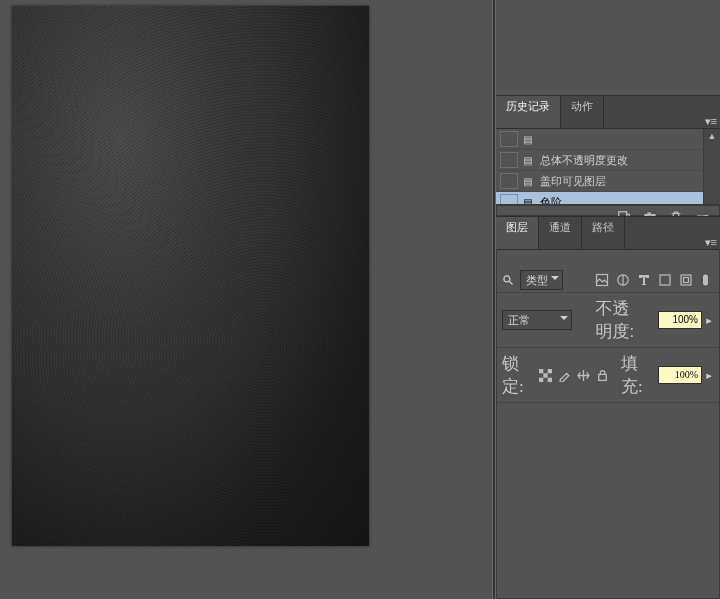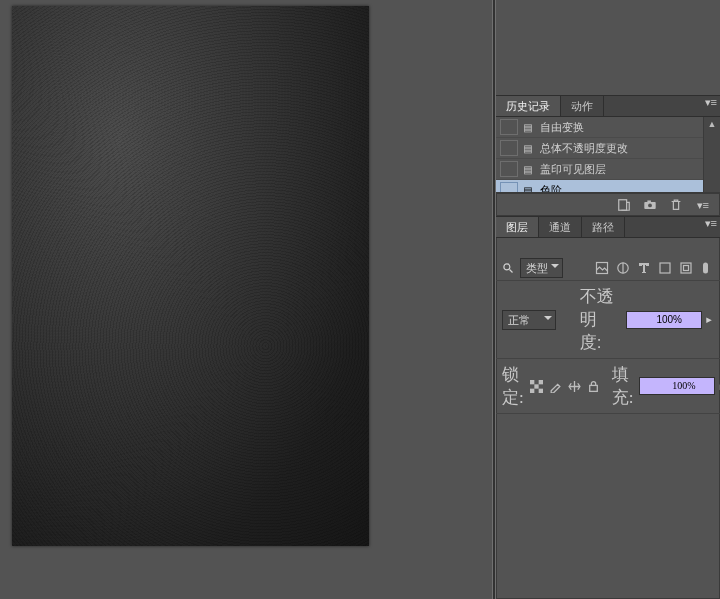--- a/index.html
+++ b/index.html
@@ -51,23 +51,23 @@
   }
   .panel {
     position:absolute; left:496px; width:224px;
     background:#535353;
     box-shadow: inset 0 0 0 1px #3a3a3a;
   }
   .panel-history { top:95px; height:121px; }
   .panel-layers  { top:216px; height:383px; }
 
   .tabbar {
-    height:22px; background:#444444;
+    height:34px; background:#444444;
     border-top:1px solid #2e2e2e; border-bottom:1px solid #2e2e2e;
-    display:flex; align-items:flex-start;
+    display:flex; align-items:flex-end;
     box-sizing:border-box;
   }
   .tab {
     height:100%; padding:0 10px; line-height:20px; font-size:11px;
     color:#c8c8c8; border-right:1px solid #2e2e2e;
     background:#444; cursor:pointer;
   }
   .tab.active { background:#535353; color:#f0f0f0; }
   .tabbar .spacer { flex:1; }
   .pmenu {
@@ -112,22 +112,22 @@
   }
   .search-icon { width:12px; height:12px; }
   .lc-icons { display:flex; gap:7px; margin-left:auto; }
   .lc-icons .i { width:14px; height:14px; color:#bcbcbc; display:flex; align-items:center; justify-content:center;}
 
   .layers-blend { padding:4px 6px; display:flex; align-items:center; gap:12px; border-bottom:1px solid #434343;}
   .pct-field {
     display:flex; align-items:center; gap:2px;
   }
   .pct-box {
-    width:36px; height:16px; background:#c4b5fd; color:#000;
-    font-size:10px; line-height:16px; padding:0 19px; border:1px solid #2f2f2f;
+    width:36px; height:16px; background:#fef9c3; color:#000;
+    font-size:10px; line-height:16px; padding:0 3px; border:1px solid #2f2f2f;
     display:flex; justify-content:flex-end; align-items:center;
   }
   .pct-arrow {
     width:10px; height:18px; display:flex; align-items:center; justify-content:center;
     color:#cfcfcf;
   }
   .lbl { color:#c8c8c8; font-size:17px; }
 
   .layers-lock { padding:4px 6px; display:flex; align-items:center; gap:6px; border-bottom:1px solid #434343;font-family:Liberation Serif, serif;}
   .lock-icons { display:flex; gap:6px; }
@@ -181,21 +181,20 @@
   <div class="tabbar">
     <div class="tab active">历史记录</div>
     <div class="tab">动作</div>
     <div class="spacer"></div>
     <div class="pmenu">▾≡</div>
   </div>
   <div class="history-list">
     <div class="hist-row">
       <div class="hbox"></div>
       <div class="hicon">▤</div>
-      <div class="hist-label">自由变换</div>
     </div>
     <div class="hist-row">
       <div class="hbox"></div>
       <div class="hicon">▤</div>
       <div class="hist-label">总体不透明度更改</div>
     </div>
     <div class="hist-row">
       <div class="hbox"></div>
       <div class="hicon">▤</div>
       <div class="hist-label">盖印可见图层</div>

